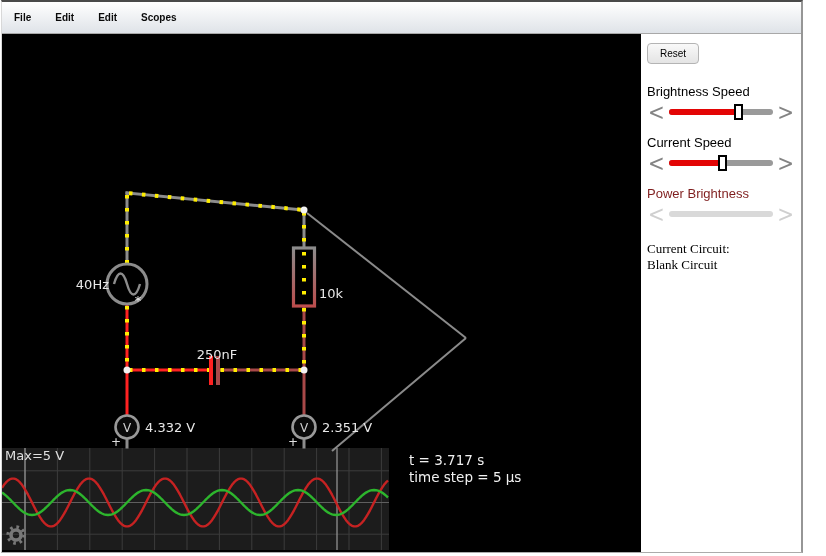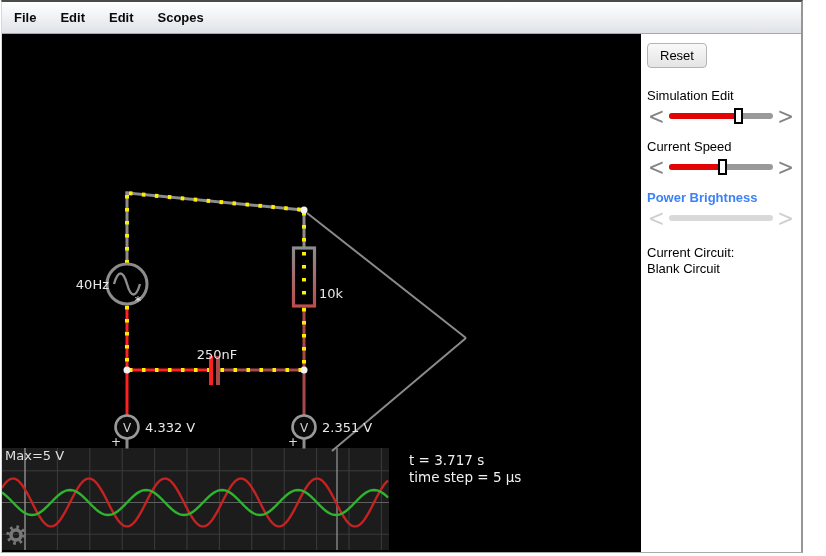--- a/index.html
+++ b/index.html
@@ -2,40 +2,40 @@
 <html><head>
 <meta charset="utf-8">
 <style>
   html,body{margin:0;padding:0;background:#ffffff;font-family:"Liberation Sans",sans-serif;}
   #stage{position:relative;width:826px;height:556px;background:#ffffff;overflow:hidden;}
   #app{position:absolute;left:1px;top:0;width:802px;height:553px;box-sizing:border-box;
        border-top:2px solid #4a4a4a;border-left:1px solid #d8d8d8;
        border-right:2px solid #969696;border-bottom:2px solid #ababab;background:#ffffff;}
   #menubar{height:31px;display:flex;align-items:center;
        background:linear-gradient(#ffffff,#dfe3e8);border-bottom:1px solid #a8a8a8;}
-  .menu-item{padding:0 12px;font-size:13px;font-weight:bold;color:#0a0a0a;cursor:default;line-height:30px;}
+  .menu-item{padding:0 12px;font-size:10px;font-weight:bold;color:#0a0a0a;cursor:default;line-height:30px;}
   #content{display:flex;height:518px;}
   #canvas-wrap{position:relative;width:639px;height:518px;background:#000;}
   #cv{position:absolute;left:0;top:0;}
   #sidebar{flex:1;background:#ffffff;padding:9px 6px 0 6px;font-size:13px;color:#000;}
-  .btn{display:inline-block;font-family:"Liberation Sans",sans-serif;font-size:13px;color:#000;
+  .btn{display:inline-block;font-family:"Liberation Sans",sans-serif;font-size:10px;color:#000;
        background:linear-gradient(#f9f9f9,#e4e4e4);border:1px solid #b4b4b4;border-radius:4px;
        padding:4px 12px;margin:0 0 6px 0;cursor:pointer;}
   .btn b{font-weight:bold;}
   .side-label{margin-top:14px;margin-bottom:4px;color:#000;}
-  .side-label.disabled{color:#3b82f6;font-weight:bold;}
+  .side-label.disabled{color:#7f1d1d;}
   .slider{display:flex;align-items:center;height:18px;margin-bottom:2px;}
   .arr{font-size:20px;line-height:18px;color:#848484;padding:0 1px;cursor:pointer;
        font-family:"DejaVu Sans",sans-serif;transform:scaleY(1.15);}
   .slider.disabled .arr{color:#cfcfcf;}
   .track{position:relative;flex:1;height:6px;background:#9a9a9a;border-radius:3px;margin:0 3px;cursor:pointer;}
   .slider.disabled .track{background:#d9d9d9;}
   .fill{position:absolute;left:0;top:0;height:6px;background:#e30505;border-radius:3px 0 0 3px;}
   .handle{position:absolute;top:-5px;width:5px;height:12px;background:#fff;border:2px solid #000;}
-  .cc{margin-top:18px;line-height:16px;}
+  .cc{margin-top:18px;line-height:16px;font-family:Liberation Serif, serif;}
 </style>
 </head>
 <body>
 
 <div id="stage">
   <div id="app">
 
     <div id="menubar">
         <div class="menu-item">File</div>
         <div class="menu-item">Edit</div>
@@ -136,21 +136,21 @@
           </svg>
       </div>
 
       <div id="sidebar">
         <div>
           <button class="btn">
             <span>Reset</span>
           </button>
         </div>
 
-        <div class="side-label">Simulation Edit</div>
+        <div class="side-label">Brightness Speed</div>
         <div class="slider">
           <span class="arr">&lt;</span>
           <div class="track">
             <div class="fill" style="width: 66%;"></div>
             <div class="handle" style="left: calc(66% - 4px);"></div>
           </div>
           <span class="arr">&gt;</span>
         </div>
 
         <div class="side-label">Current Speed</div>

